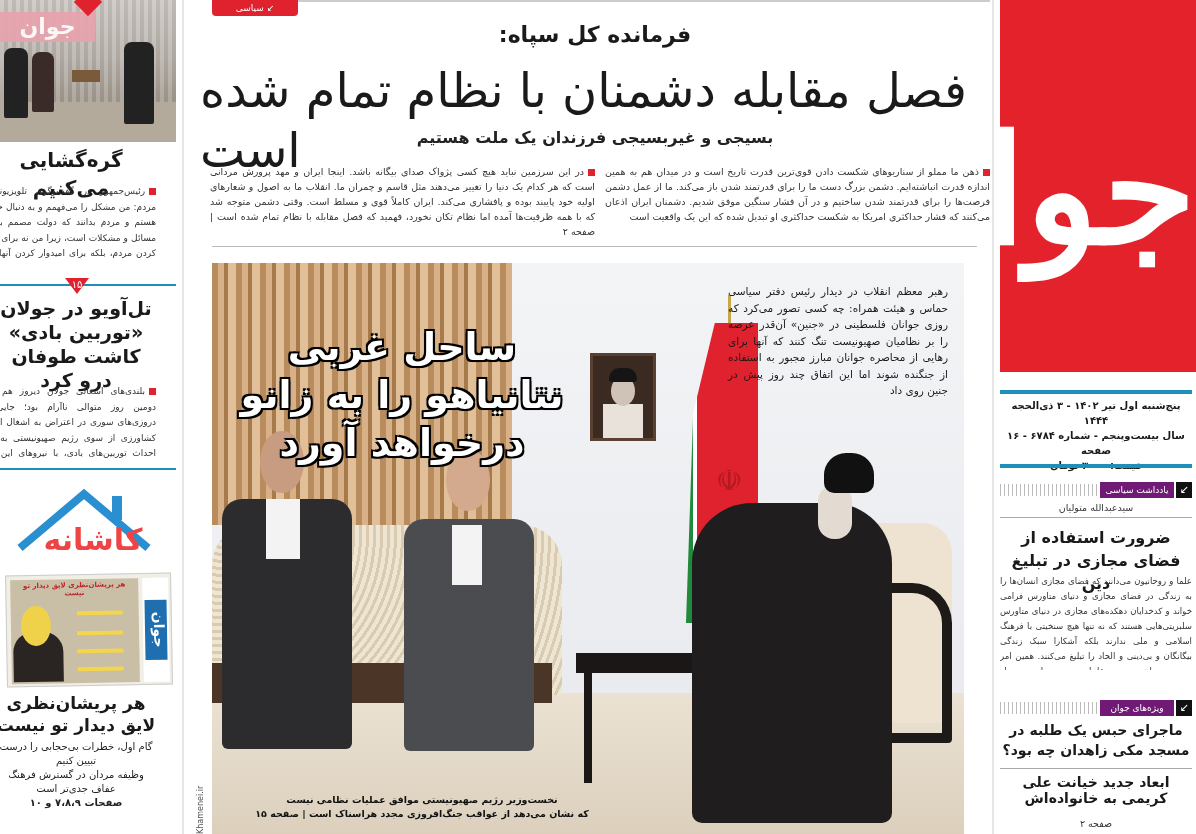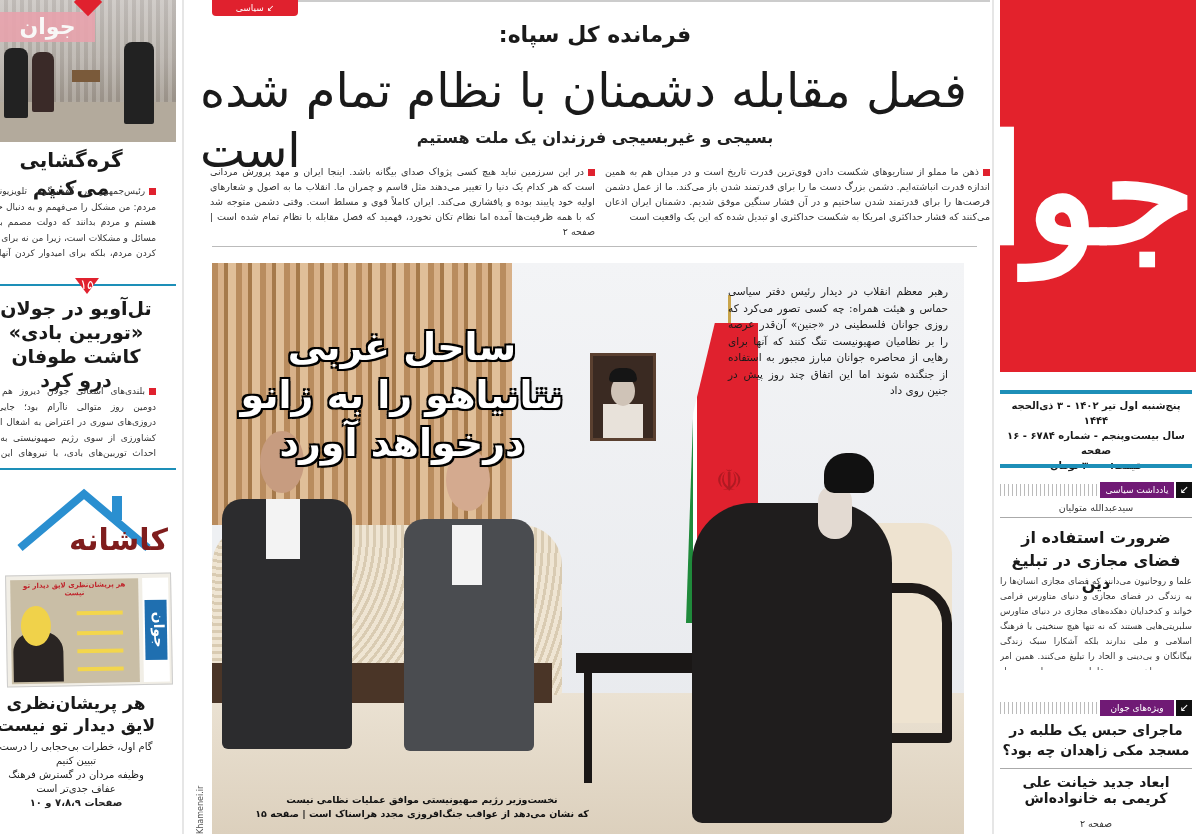--- a/index.html
+++ b/index.html
@@ -21,29 +21,29 @@
   .teaser-photo .diamond { position:absolute; left:78px; top:-8px; width:20px; height:20px; background:#e0212e; transform:rotate(45deg); }
   .teaser-photo .fig { position:absolute; background:#222; border-radius: 8px 8px 2px 2px; }
   .teaser-photo .table { position:absolute; left:72px; top:70px; width:28px; height:12px; background:#7a5a3a; }
   .teaser-photo .rug { position:absolute; left:0; bottom:0; width:176px; height:40px; background:#b3aa9c; }
 
   .lc-headline { position:absolute; right:22px; top:146px; width:170px; font-size:20px; font-weight:bold; text-align:center; line-height:28px; }
   .lc-body { position:absolute; right:22px; top:184px; width:178px; font-size:9px; line-height:15.5px; color:#333; text-align:justify; overflow:hidden; height:80px; }
   .bullet { display:inline-block; width:7px; height:7px; background:#e0212e; margin-left:4px; vertical-align:middle; }
 
   .lc-divider { position:absolute; left:0; width:176px; height:2px; background:#1d8fb8; }
-  .lc-badge { position:absolute; left:75px; width:24px; height:16px; background:#e0212e; color:#fff; font-size:13px; text-align:center; line-height:14px;
+  .lc-badge { position:absolute; left:65px; width:24px; height:16px; background:#e0212e; color:#fff; font-size:10px; text-align:center; line-height:14px;
     clip-path: polygon(0 0, 100% 0, 50% 100%); }
 
   .lc-headline2 { position:absolute; right:22px; top:296px; width:160px; font-size:19px; font-weight:bold; text-align:center; line-height:24px; }
   .lc-body2 { position:absolute; right:22px; top:384px; width:178px; font-size:9px; line-height:15.5px; color:#333; text-align:justify; overflow:hidden; height:76px; }
 
   .kashaneh { position:absolute; left:8px; top:478px; width:160px; height:90px; }
   .kashaneh .roof { position:absolute; left:8px; top:8px; width:140px; height:70px; }
-  .kashaneh .word { position:absolute; left:10px; top:44px; width:150px; font-size:30px; font-weight:bold; color:#7f1d1d; letter-spacing:2px; }
+  .kashaneh .word { position:absolute; left:10px; top:44px; width:150px; text-align:center; font-size:30px; font-weight:bold; color:#ef4444; letter-spacing:2px; }
 
   .mini-cover { position:absolute; left:6px; top:574px; width:166px; height:112px; background:#f1eee6; border:1px solid #ccc; transform:rotate(-1deg); overflow:hidden; }
   .mini-cover .inner { position:absolute; left:4px; top:4px; width:128px; height:104px; background:#c9bea6; }
   .mini-cover .title { position:absolute; left:6px; top:6px; width:124px; font-size:7px; color:#c0262d; font-weight:bold; text-align:center; }
   .mini-cover .face { position:absolute; left:14px; top:30px; width:30px; height:40px; background:#f0d24a; border-radius:50%; }
   .mini-cover .robe { position:absolute; left:6px; top:56px; width:50px; height:50px; background:#2a2523; border-radius:20px 20px 0 0; }
   .mini-cover .line { position:absolute; left:70px; width:46px; height:4px; background:#f3d64c; }
   .mini-cover .logo { position:absolute; left:136px; top:4px; width:26px; height:104px; background:#fff; }
   .mini-cover .logo .blue { position:absolute; left:2px; top:22px; width:22px; height:60px; background:#1f6fb0; color:#fff; font-weight:bold; font-size:14px; writing-mode: vertical-rl; text-align:center; }
 

